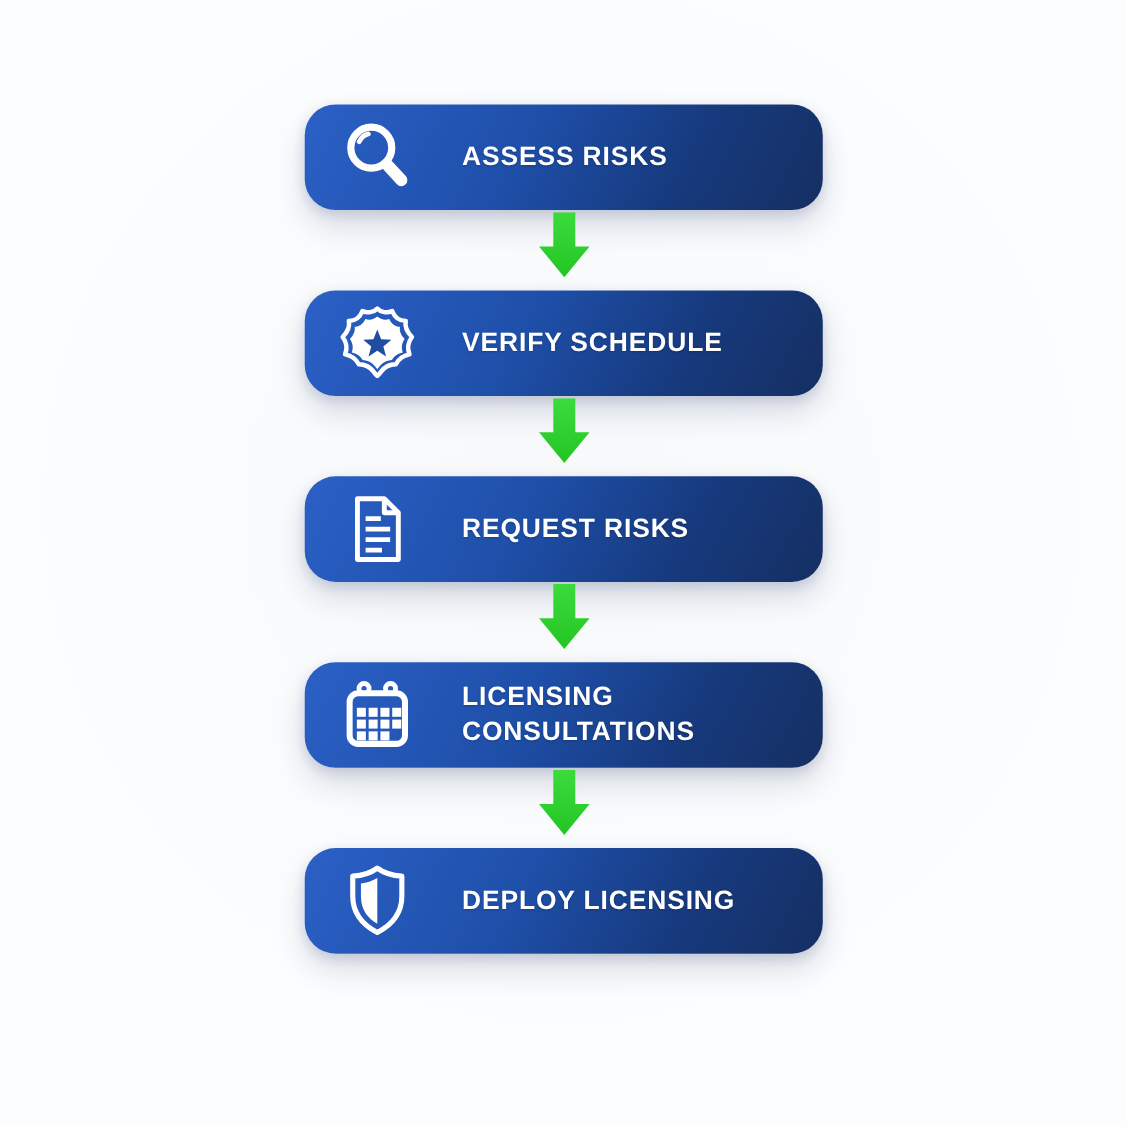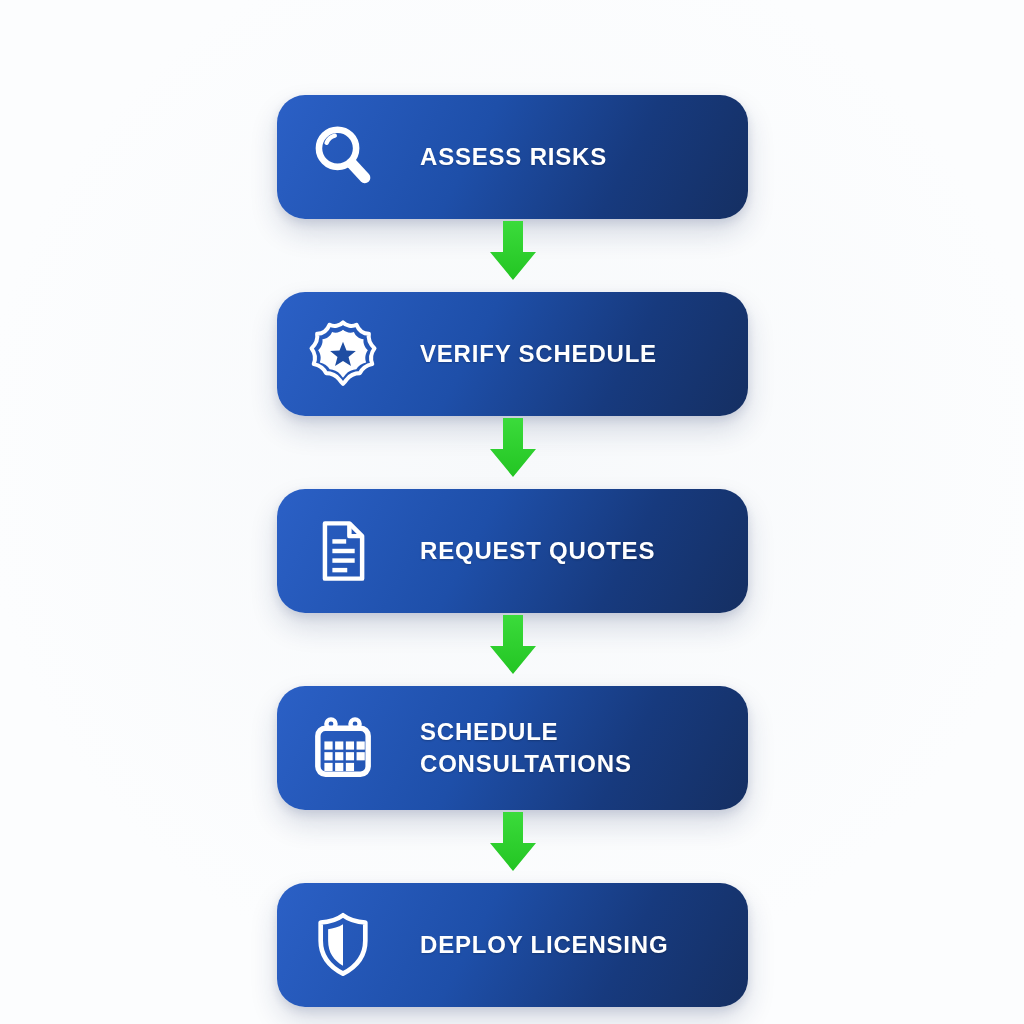--- a/index.html
+++ b/index.html
@@ -19,21 +19,21 @@
     position: absolute;
     left: 277px;
     top: 95px;
     width: 471px;
     display: flex;
     flex-direction: column;
     align-items: center;
   }
   .step {
     width: 471px;
-    height: 124px;
+    height: 96px;
     border-radius: 28px;
     background: linear-gradient(118deg, #2b60c6 0%, #1e4fa9 42%, #173a7e 72%, #152f62 100%);
     box-shadow: 0 14px 28px rgba(25, 45, 95, 0.16), 0 4px 10px rgba(25, 45, 95, 0.12);
     display: flex;
     align-items: center;
     flex-shrink: 0;
   }
   .icon-box {
     width: 72px;
     height: 80px;
@@ -120,21 +120,21 @@
       <div class="icon-box">
         <svg width="68" height="70" viewBox="0 0 64 64" fill="none">
           <path d="M15 6 H38 L50 18 V58 H15 Z" stroke="#ffffff" stroke-width="4.2" stroke-linejoin="round"></path>
           <path d="M38 6 V18 H50" stroke="#ffffff" stroke-width="4.2" stroke-linejoin="round"></path>
           <line x1="22" y1="23" x2="35" y2="23" stroke="#ffffff" stroke-width="4.2"></line>
           <line x1="22" y1="32" x2="43" y2="32" stroke="#ffffff" stroke-width="4.2"></line>
           <line x1="22" y1="41" x2="43" y2="41" stroke="#ffffff" stroke-width="4.2"></line>
           <line x1="22" y1="50" x2="36" y2="50" stroke="#ffffff" stroke-width="4.2"></line>
         </svg>
       </div>
-      <div class="step-label">REQUEST QUOTES</div>
+      <div class="step-label">REQUEST RISKS</div>
     </div>
 
     <div class="connector">
       <svg width="48" height="60" viewBox="0 0 48 60">
         <polygon points="14,0 34,0 34,31 47,31 24,59 1,31 14,31" fill="url(#arrowGrad)"></polygon>
       </svg>
     </div>
 
     <div class="step">
       <div class="icon-box">
@@ -148,21 +148,21 @@
           <rect x="44.4" y="26" width="7.5" height="7.5" fill="#ffffff"></rect>
           <rect x="15" y="35.8" width="7.5" height="7.5" fill="#ffffff"></rect>
           <rect x="24.8" y="35.8" width="7.5" height="7.5" fill="#ffffff"></rect>
           <rect x="34.6" y="35.8" width="7.5" height="7.5" fill="#ffffff"></rect>
           <rect x="44.4" y="35.8" width="7.5" height="7.5" fill="#ffffff"></rect>
           <rect x="15" y="45.6" width="7.5" height="7.5" fill="#ffffff"></rect>
           <rect x="24.8" y="45.6" width="7.5" height="7.5" fill="#ffffff"></rect>
           <rect x="34.6" y="45.6" width="7.5" height="7.5" fill="#ffffff"></rect>
         </svg>
       </div>
-      <div class="step-label wrap">SCHEDULE CONSULTATIONS</div>
+      <div class="step-label wrap">LICENSING CONSULTATIONS</div>
     </div>
 
     <div class="connector">
       <svg width="48" height="60" viewBox="0 0 48 60">
         <polygon points="14,0 34,0 34,31 47,31 24,59 1,31 14,31" fill="url(#arrowGrad)"></polygon>
       </svg>
     </div>
 
     <div class="step">
       <div class="icon-box">

